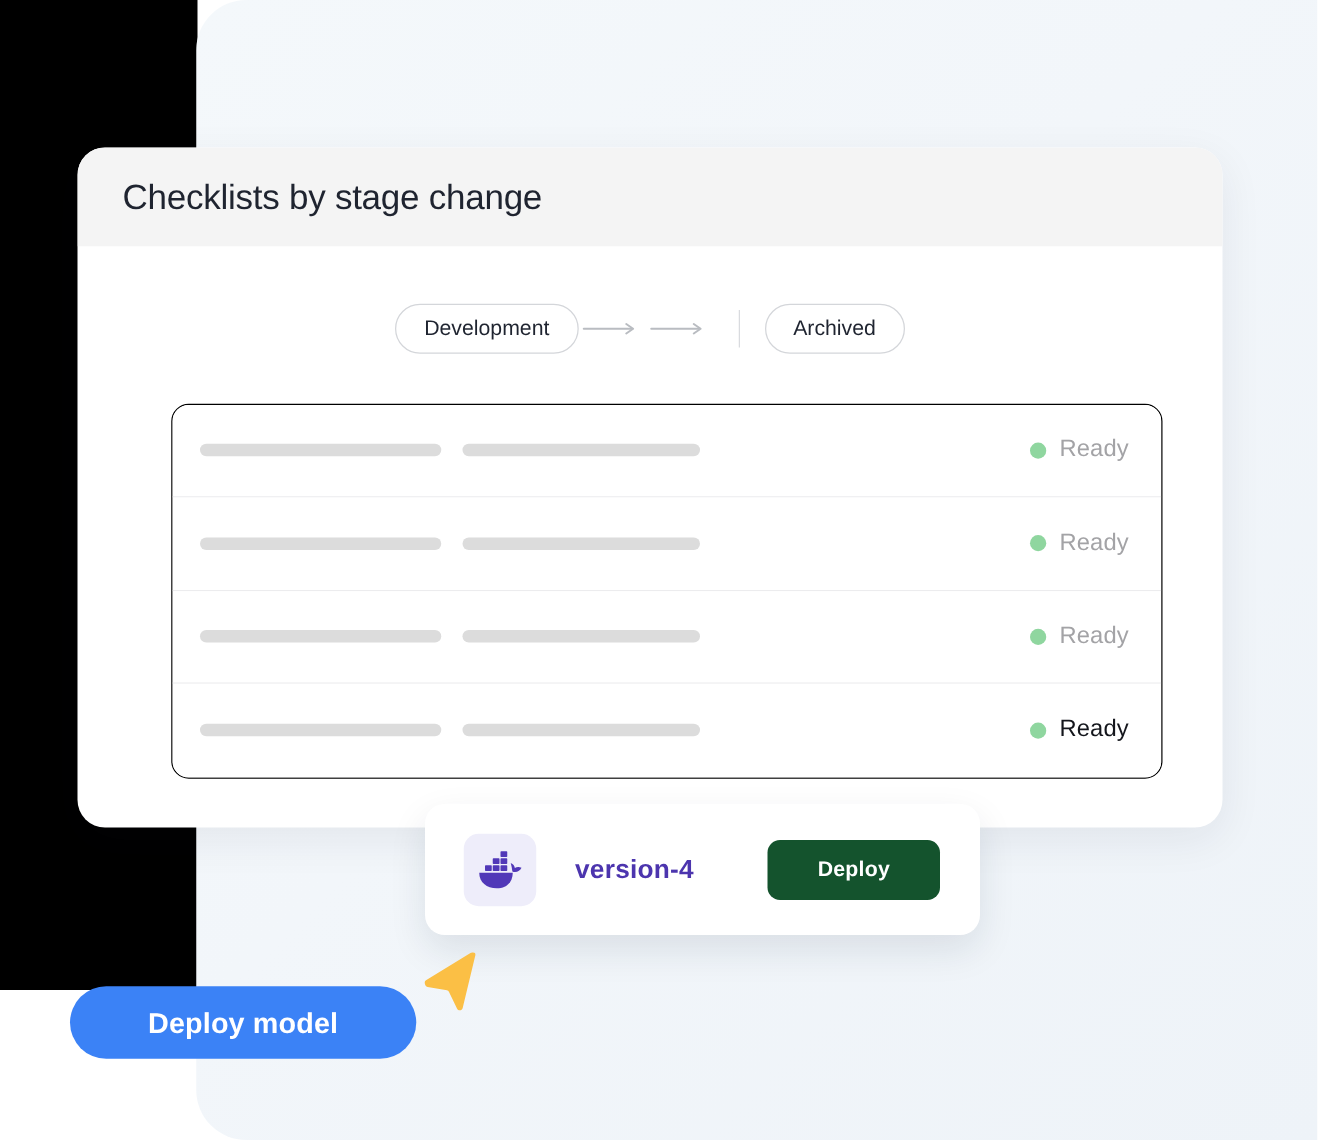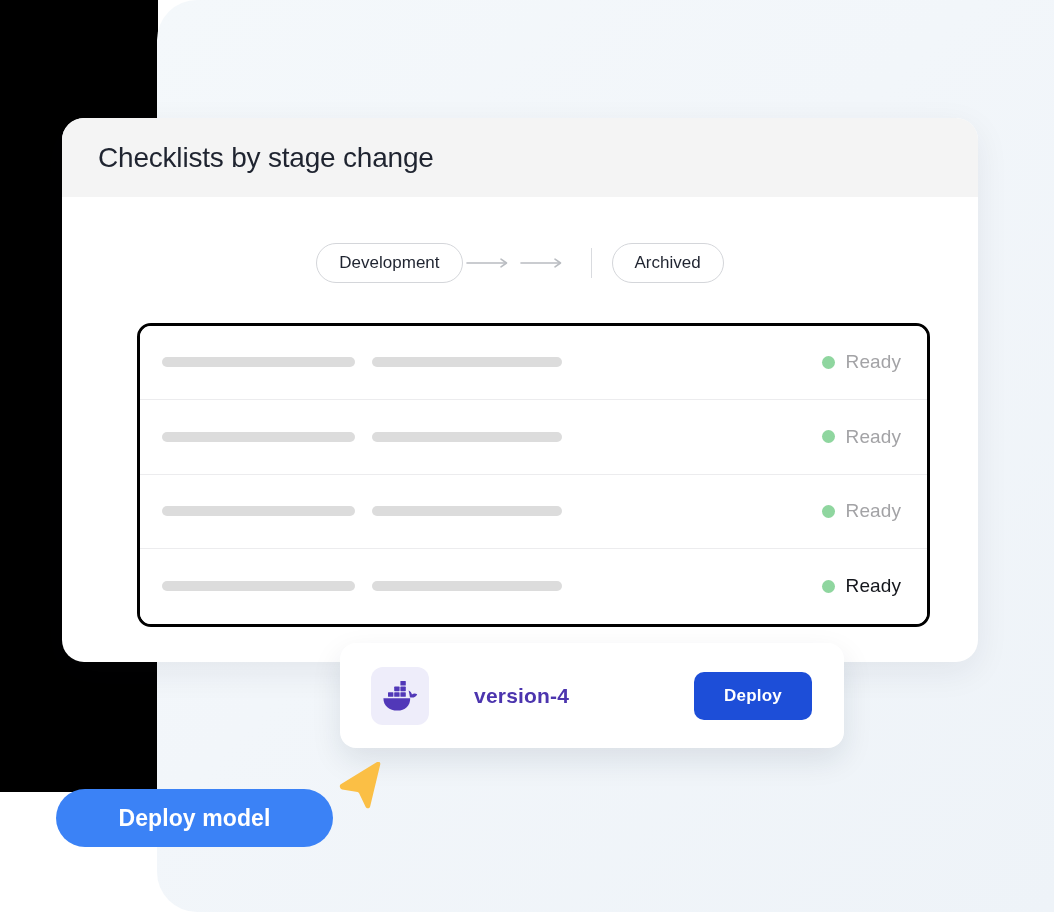--- a/index.html
+++ b/index.html
@@ -152,21 +152,21 @@
   .stage-sep {
     width: 1px;
     height: 30px;
     background: #d9dbdf;
     margin: 0 20px;
   }
 
   
   #rows-wrap {
     margin: 40px 48px 0 75px;
-    border: 3px solid #000000;
+    border: 1px solid #000000;
     border-radius: 14px;
     overflow: hidden;
   }
   .checklist-row {
     height: 74.5px;
     display: flex;
     align-items: center;
     padding: 0 26px 0 22px;
     box-sizing: border-box;
     border-bottom: 1px solid #ececee;
@@ -200,55 +200,55 @@
   }
   .checklist-row.emphasis .status-label {
     color: #14161c;
   }
 
   
   #deploy-card {
     position: absolute;
     left: 340px;
     top: 643px;
-    width: 504px;
+    width: 444px;
     height: 105px;
     background: #ffffff;
     border-radius: 16px;
     box-shadow: 0 12px 30px rgba(23,35,60,.10);
     display: flex;
     align-items: center;
     padding: 0 32px 0 31px;
     box-sizing: border-box;
-    gap: 14px;
+    gap: 0;
   }
   #docker-tile {
     width: 58px;
     height: 58px;
     border-radius: 12px;
     background: #eeedfa;
     display: flex;
     align-items: center;
     justify-content: center;
     flex: none;
   }
   #version-label {
     margin-left: 31px;
     font-size: 21px;
     font-weight: 700;
     color: #4c35ae;
     letter-spacing: .2px;
     flex: 1;
   }
   #deploy-button {
-    background: #1d4ed8;
+    background: #14532d;
     color: #ffffff;
     border: none;
     border-radius: 10px;
-    padding: 14px 30px;
+    padding: 14px 40px;
     font-size: 17px;
     font-weight: 700;
     font-family: "Liberation Sans", sans-serif;
     letter-spacing: .2px;
     cursor: pointer;
     flex: none;
   }
 
   
   #deploy-callout {

